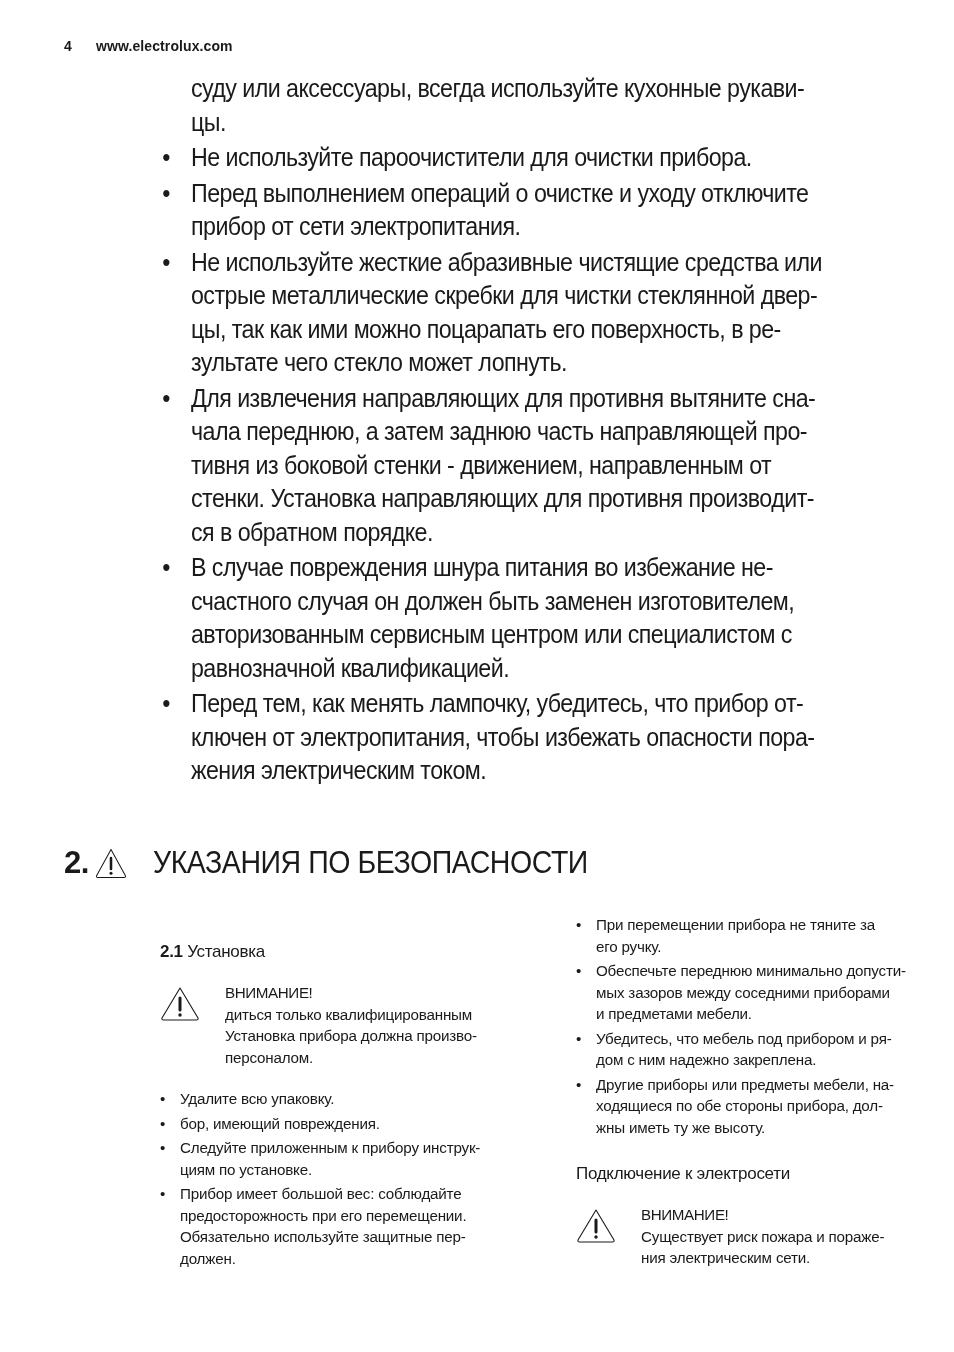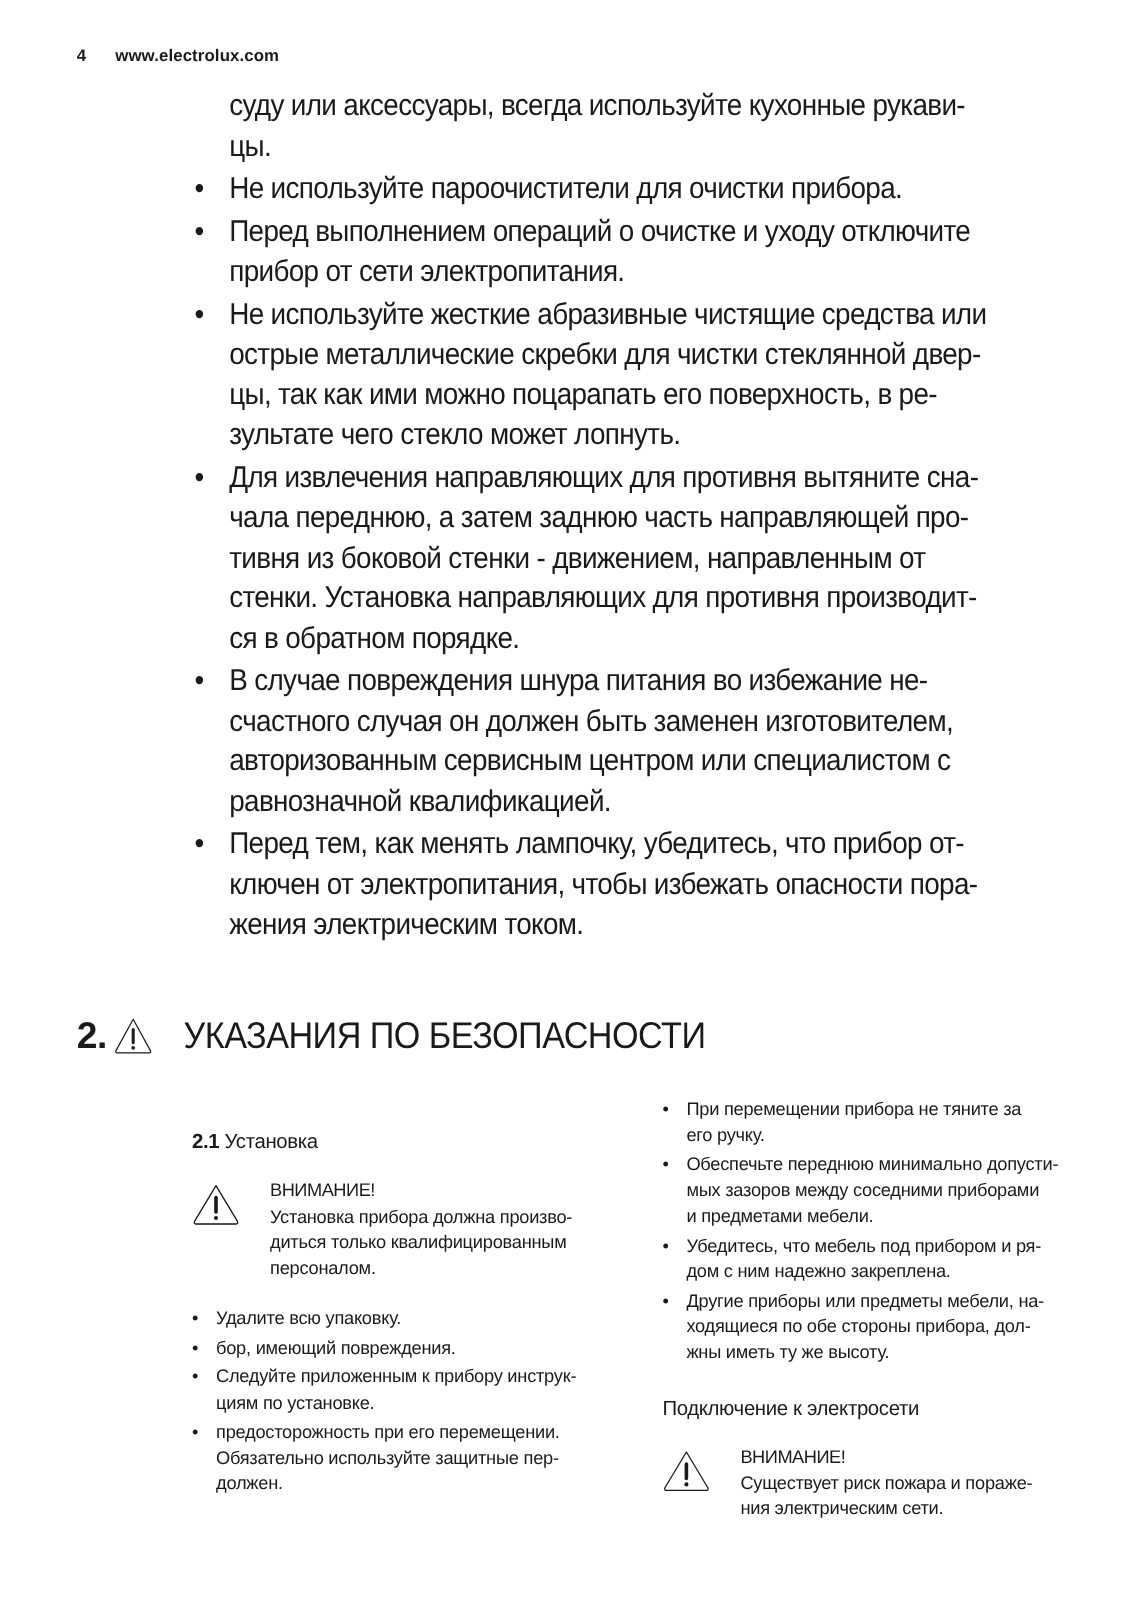--- a/index.html
+++ b/index.html
@@ -61,21 +61,21 @@
 
     
     .col {
       position: absolute;
       width: 360px;
       font-size: 15.2px;
       line-height: 21.5px;
       letter-spacing: -0.2px;
     }
     .col-left { left: 160px; top: 938px; }
-    .col-right { left: 552px; top: 914px; }
+    .col-right { left: 576px; top: 914px; }
 
     .subheading {
       font-size: 17px;
       line-height: 28px;
       letter-spacing: -0.3px;
     }
     .subheading .snum { font-weight: bold; }
 
     .warning {
       display: flex;
@@ -161,39 +161,40 @@
 
     <div class="warning" style="margin-top:16px;">
       <svg class="wicon" viewBox="0 0 40 36">
         <path d="M20 2 L38 32 Q38.5 34 36.5 34 L3.5 34 Q1.5 34 2 32 Z" fill="none" stroke="#1a1a1a" stroke-width="1.1" stroke-linejoin="round"></path>
         <path d="M20 12 L20 24" stroke="#1a1a1a" stroke-width="3" stroke-linecap="round"></path>
         <circle cx="20" cy="29" r="1.7" fill="#1a1a1a"></circle>
       </svg>
       <div class="wtext">
         <div class="wtitle">ВНИМАНИЕ!</div>
         <div>
+          <div>диться только квалифицированным</div>
           <div>Установка прибора должна произво-</div>
-          <div>диться только квалифицированным</div>
           <div>персоналом.</div>
         </div>
       </div>
     </div>
 
     <ul style="margin-top:20px;">
       <li>
         <div>Удалите всю упаковку.</div>
       </li>
       <li>
         <div>бор, имеющий повреждения.</div>
       </li>
       <li>
         <div>Следуйте приложенным к прибору инструк-</div>
         <div>циям по установке.</div>
       </li>
       <li>
+        <div>Прибор имеет большой вес: соблюдайте</div>
         <div>предосторожность при его перемещении.</div>
         <div>Обязательно используйте защитные пер-</div>
         <div>должен.</div>
       </li>
     </ul>
   </div>
 
   <div class="col col-right">
     <ul>
       <li>

